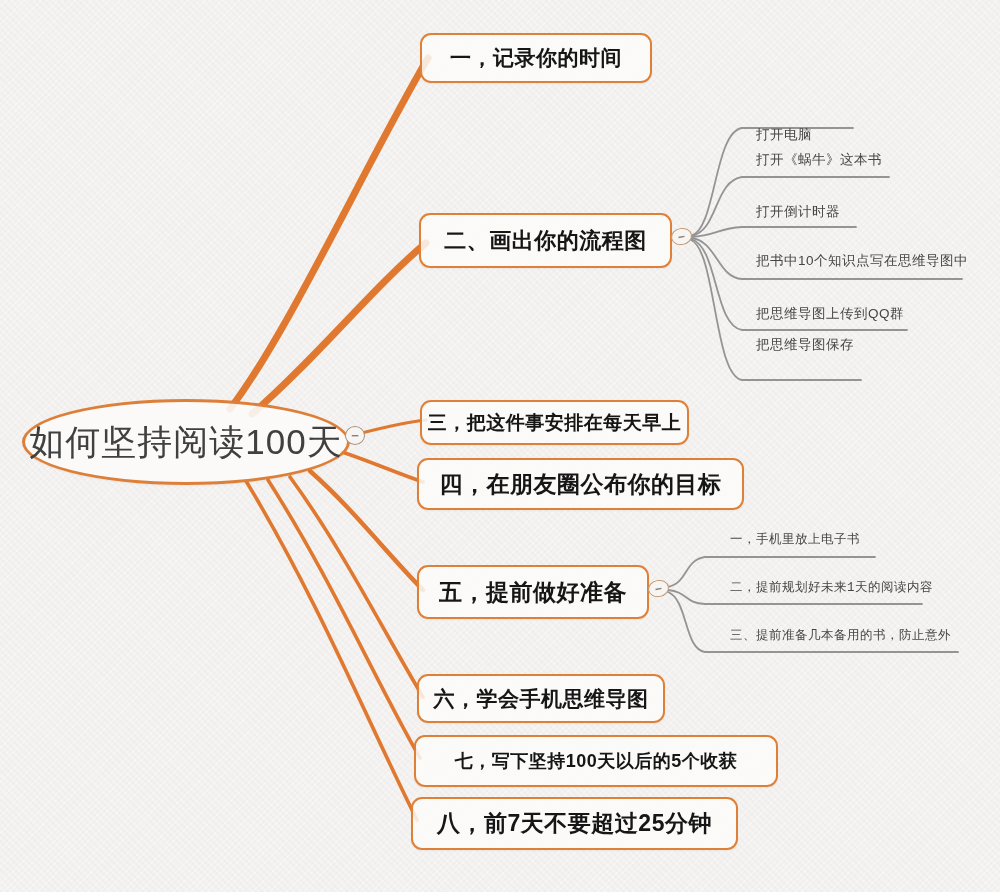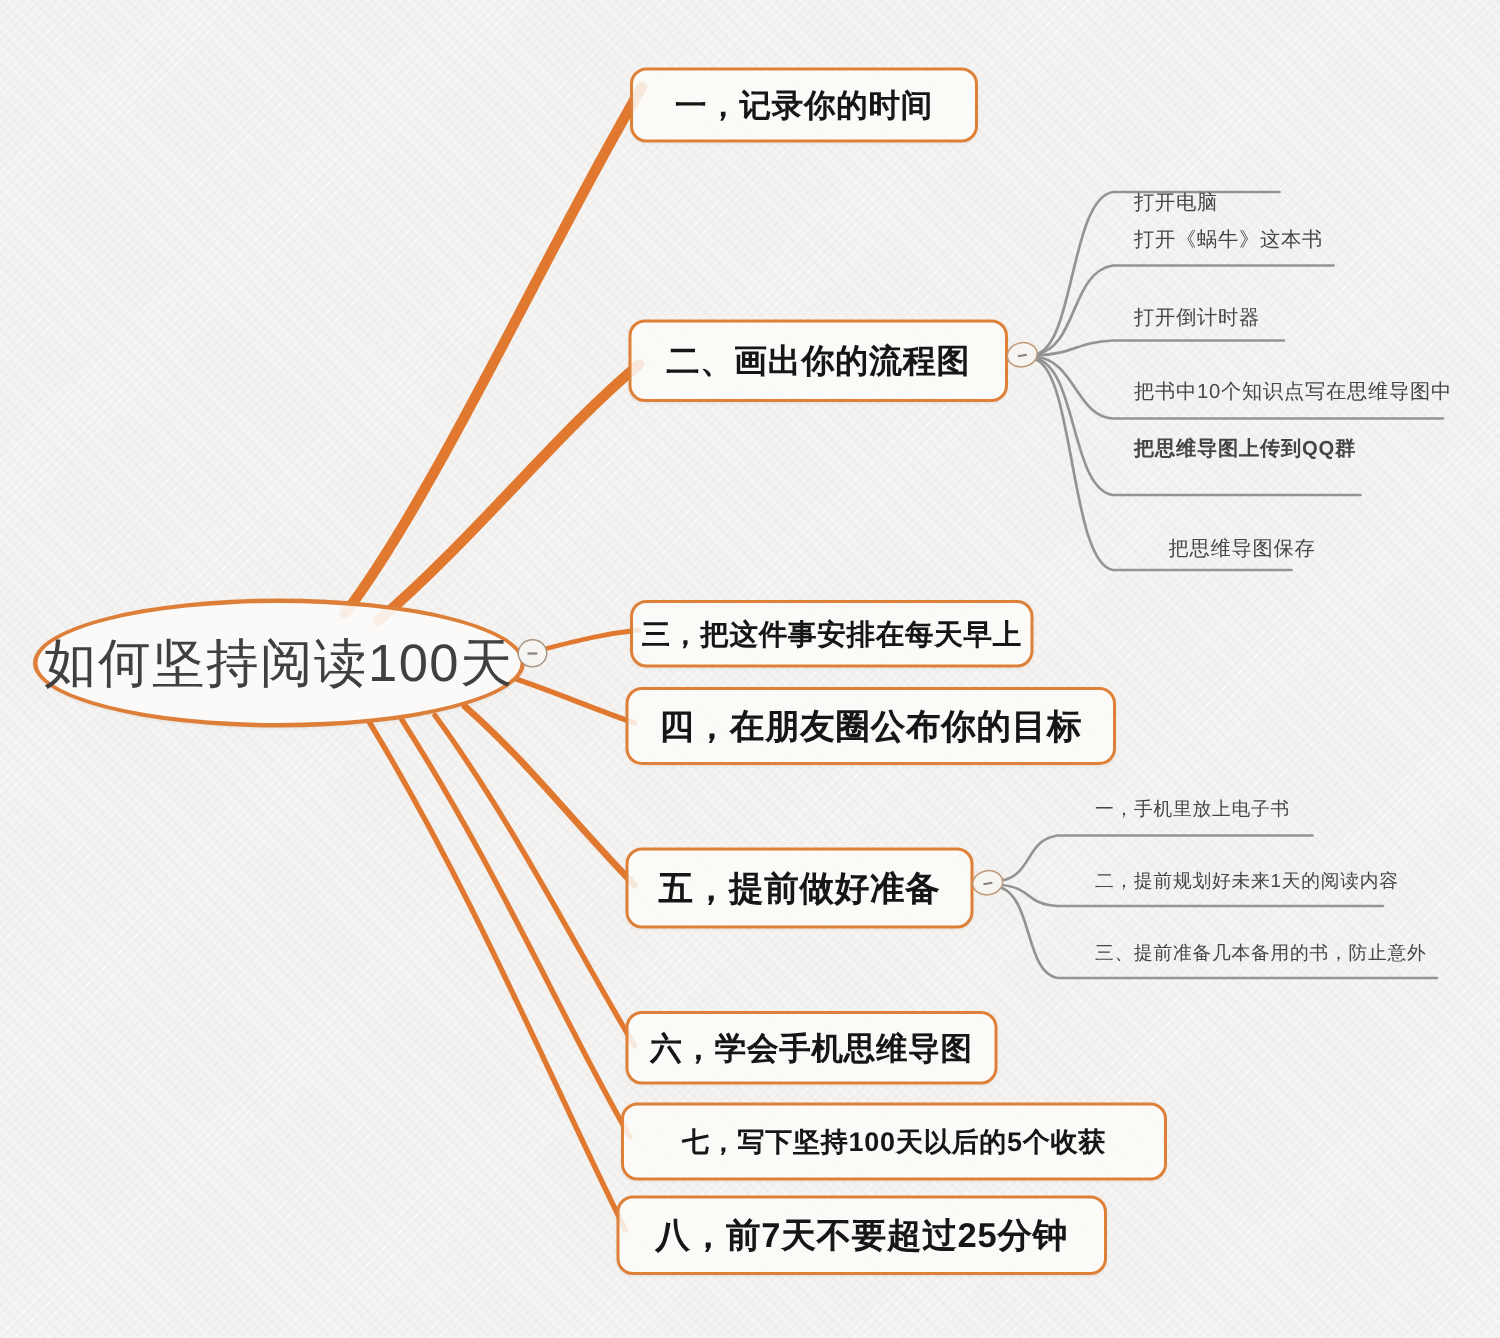--- a/index.html
+++ b/index.html
@@ -24,21 +24,21 @@
   }
   .branch{
     position:absolute;
     border:2.5px solid #df8038;border-radius:11px;
     background:rgba(252,251,249,0.85);
     display:flex;align-items:center;justify-content:center;
     color:#161616;font-weight:600;letter-spacing:0.5px;
     box-shadow:0 1px 2px rgba(0,0,0,0.05);
     white-space:nowrap;
   }
-  .b1{left:420px;top:45px;width:228px;height:46px;font-size:21px;}
+  .b1{left:420px;top:33px;width:228px;height:46px;font-size:21px;}
   .b2{left:419px;top:213px;width:249px;height:51px;font-size:22px;}
   .b3{left:420px;top:400px;width:265px;height:41px;font-size:19px;}
   .b4{left:417px;top:458px;width:323px;height:48px;font-size:23px;}
   .b5{left:417px;top:565px;width:228px;height:50px;font-size:23px;}
   .b6{left:417px;top:674px;width:244px;height:45px;font-size:21px;}
   .b7{left:414px;top:735px;width:360px;height:48px;font-size:18px;}
   .b8{left:411px;top:797px;width:323px;height:49px;font-size:23px;}
 
   .subitem{
     position:absolute;color:#454545;white-space:nowrap;letter-spacing:0.5px;
@@ -89,29 +89,29 @@
   <div class="collapse root-c">−</div>
 
   <div class="branch b1">一，记录你的时间</div>
 
   <div class="branch b2">二、画出你的流程图</div>
   <div class="collapse c2">−</div>
   <div class="subitem sub2" style="top:102px;margin-top:24px;">打开电脑</div>
   <div class="subitem sub2" style="top:151px;">打开《蜗牛》这本书</div>
   <div class="subitem sub2" style="top:203px;">打开倒计时器</div>
   <div class="subitem sub2" style="top:252px;text-align:center;">把书中10个知识点写在思维导图中</div>
-  <div class="subitem sub2" style="top:290px;font-weight:bold;">把思维导图上传到QQ群</div>
-  <div class="subitem sub2" style="top:357px;margin-left:23px;">把思维导图保存</div>
+  <div class="subitem sub2" style="top:305px;">把思维导图上传到QQ群</div>
+  <div class="subitem sub2" style="top:336px;">把思维导图保存</div>
 
   <div class="branch b3">三，把这件事安排在每天早上</div>
   <div class="branch b4">四，在朋友圈公布你的目标</div>
 
   <div class="branch b5">五，提前做好准备</div>
   <div class="collapse c5">−</div>
   <div class="subitem sub5" style="top:531px;">一，手机里放上电子书</div>
-  <div class="subitem sub5" style="top:579px;">二，提前规划好未来1天的阅读内容</div>
+  <div class="subitem sub5" style="top:579px;font-family:Liberation Mono, monospace;">二，提前规划好未来1天的阅读内容</div>
   <div class="subitem sub5" style="top:627px;">三、提前准备几本备用的书，防止意外</div>
 
   <div class="branch b6">六，学会手机思维导图</div>
   <div class="branch b7">七，写下坚持100天以后的5个收获</div>
   <div class="branch b8">八，前7天不要超过25分钟</div>
 
 </div>
 
 </body></html>

